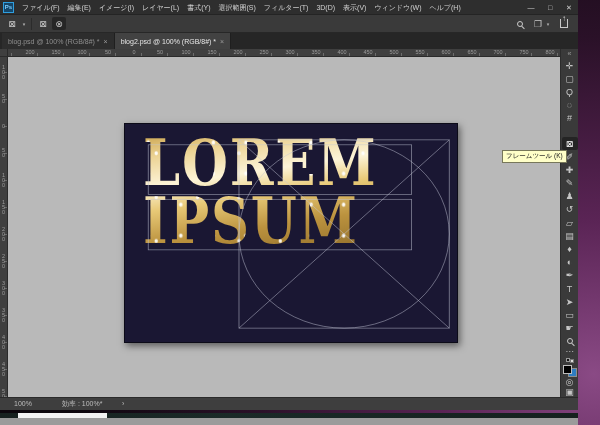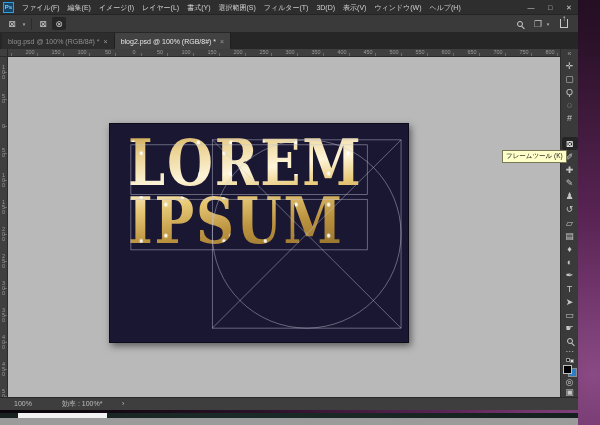--- a/index.html
+++ b/index.html
@@ -36,21 +36,21 @@
   
   #ruler-corner{position:absolute;left:0;top:49px;width:8px;height:8px;background:#3f3f3f;border-right:1px solid #2a2a2a;border-bottom:1px solid #2a2a2a;}
   #h-ruler{position:absolute;left:8px;top:49px;right:18px;height:8px;background:#3f3f3f;border-bottom:1px solid #2a2a2a;overflow:hidden;
     background-image:repeating-linear-gradient(90deg,#6c6c6c 0 1px,transparent 1px 26px);background-repeat:repeat-x;background-position:3px 100%;background-size:100% 3px;}
   .h-ruler-num{position:absolute;top:0;font-size:5.5px;color:#9b9b9b;transform:translateX(-50%);}
   #v-ruler{position:absolute;left:0;top:57px;width:8px;bottom:13px;background:#3f3f3f;border-right:1px solid #2a2a2a;overflow:hidden;
     background-image:repeating-linear-gradient(180deg,#6c6c6c 0 1px,transparent 1px 27px);background-repeat:repeat-y;background-position:100% 15px;background-size:3px 100%;}
   .v-ruler-num{position:absolute;left:0;width:7px;font-size:5.5px;line-height:5px;color:#9b9b9b;text-align:center;white-space:pre-line;transform:translateY(-50%);}
   
   #canvas{position:absolute;left:8px;top:57px;right:18px;bottom:13px;background:#b9b9b9;overflow:hidden;}
-  #document{position:absolute;left:101px;top:66px;width:300px;height:220px;box-shadow:2px 3px 7px rgba(0,0,0,.5);border:1px solid #0c0b18;}
+  #document{position:absolute;left:116px;top:66px;width:334px;height:220px;box-shadow:2px 3px 7px rgba(0,0,0,.5);border:1px solid #0c0b18;}
   #doc-text{position:absolute;left:18px;top:10px;font-family:"DejaVu Serif","Liberation Serif",serif;font-weight:bold;
     font-size:60px;line-height:54px;letter-spacing:2px;transform:scale(.88,1.07);transform-origin:top left;
     background:
       radial-gradient(circle at 6px 8px, rgba(255,255,255,.95) 0 1.2px, transparent 2.6px),
       radial-gradient(circle at 22px 30px, rgba(255,255,255,.9) 0 1px, transparent 2.2px),
       radial-gradient(circle at 15px 18px, rgba(255,255,255,.9) 0 1.3px, transparent 2.4px),
       linear-gradient(173deg,#caa44e 0%,#ecd394 16%,#fdf4d8 36%,#e8c977 52%,#bb923e 74%,#8f6d2a 100%);
     background-size:37px 29px,29px 23px,47px 41px,100% 100%;
     -webkit-background-clip:text;background-clip:text;color:transparent;}
   #guides{position:absolute;left:0;top:0;width:100%;height:100%;}

